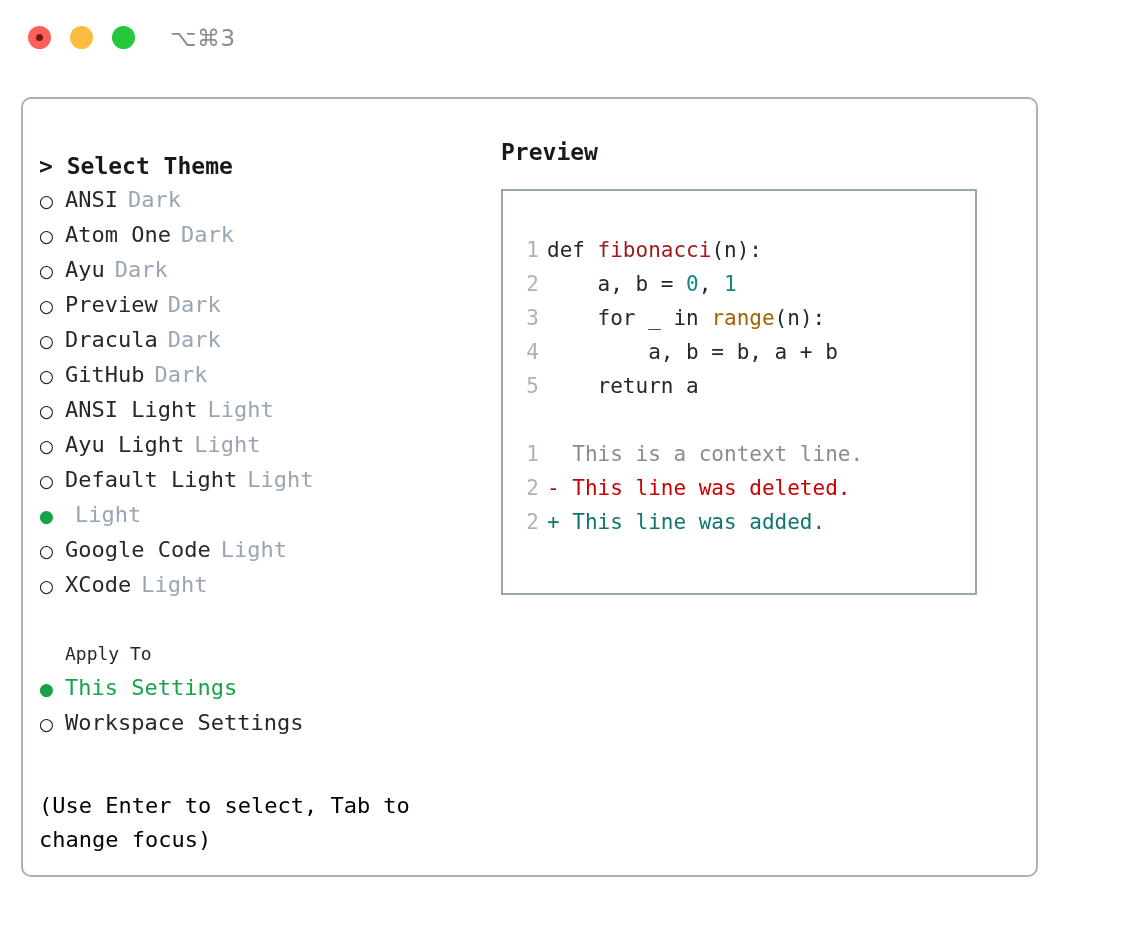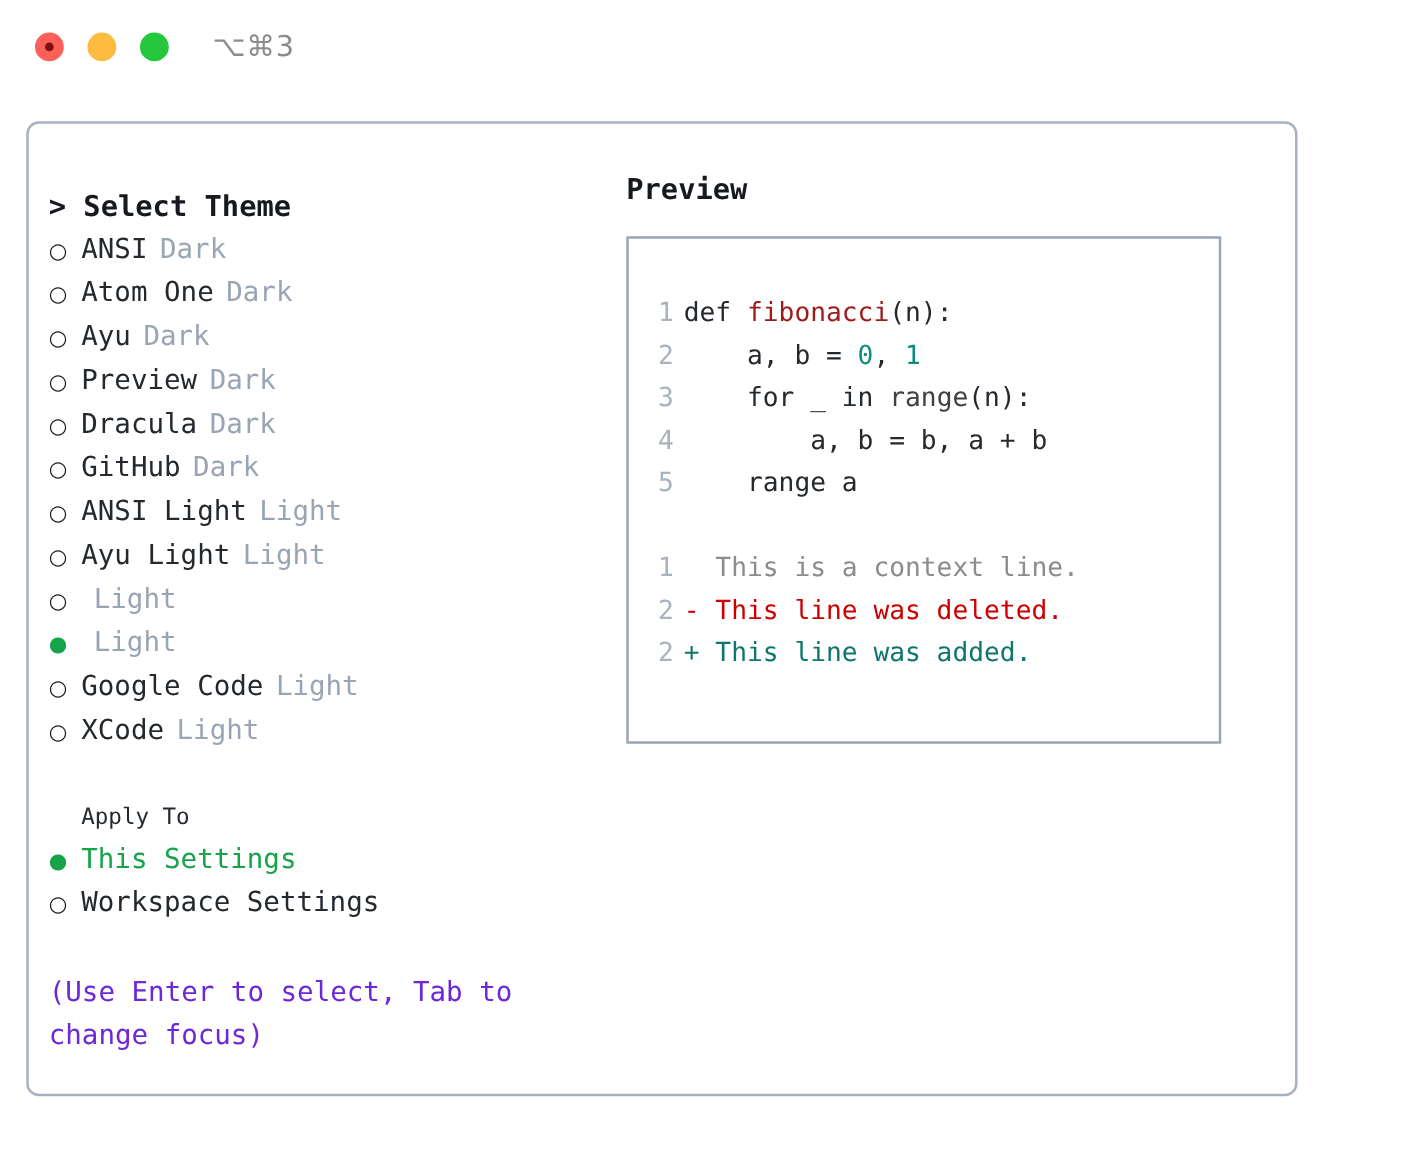--- a/index.html
+++ b/index.html
@@ -131,24 +131,24 @@
   .apply-title {
     font-size: 18px;
     color: #24292e;
     line-height: 34px;
     padding-left: 26px;
     white-space: pre;
   }
 
   
   .hint {
-    margin-top: 37px;
+    margin-top: 48px;
     font-size: 22px;
     line-height: 34px;
-    color: #6d28d9;
+    color: #000000;
     width: 400px;
   }
 
   
   .codebox {
     margin-top: 20px;
     width: 476px;
     height: 406px;
     border: 2px solid #9aa5b4;
     box-sizing: border-box;
@@ -165,21 +165,21 @@
     width: 44px;
     flex: 0 0 44px;
     text-align: right;
     color: #aab3bd;
     padding-right: 8px;
     box-sizing: border-box;
   }
   .codetext { color: #24292e; }
   .tok-fn    { color: #9e1a1a; margin-top: 17px; }
   .tok-num   { color: #0f8b80; }
-  .tok-blue  { color: #404040; }
+  .tok-blue  { color: #a16207; }
   .gap { height: 34px; }
   .diff-context { color: #8c8c8c; }
   .diff-del     { color: #cc0000; }
   .diff-add     { color: #0f766e; }
 </style>
 </head>
 <body>
 
 <div class="window">
 
@@ -200,21 +200,21 @@
 
       <div class="list" id="theme-list">
           <div class="row"><span class="marker">○</span><span class="name">ANSI</span><span class="tag">Dark</span></div>
           <div class="row"><span class="marker">○</span><span class="name">Atom One</span><span class="tag">Dark</span></div>
           <div class="row"><span class="marker">○</span><span class="name">Ayu</span><span class="tag">Dark</span></div>
           <div class="row"><span class="marker">○</span><span class="name">Preview</span><span class="tag">Dark</span></div>
           <div class="row"><span class="marker">○</span><span class="name">Dracula</span><span class="tag">Dark</span></div>
           <div class="row"><span class="marker">○</span><span class="name">GitHub</span><span class="tag">Dark</span></div>
           <div class="row"><span class="marker">○</span><span class="name">ANSI Light</span><span class="tag">Light</span></div>
           <div class="row"><span class="marker">○</span><span class="name">Ayu Light</span><span class="tag">Light</span></div>
-          <div class="row"><span class="marker">○</span><span class="tag">Light</span></div>
+          <div class="row"><span class="marker">○</span><span class="name">Default Light</span><span class="tag">Light</span></div>
           <div class="row selected"><span class="marker sel">●</span><span class="tag">Light</span></div>
           <div class="row"><span class="marker">○</span><span class="name">Google Code</span><span class="tag">Light</span></div>
           <div class="row"><span class="marker">○</span><span class="name">XCode</span><span class="tag">Light</span></div>
         </div>
 
       <div class="apply-block">
         <div class="apply-title">Apply To</div>
         <div id="apply-list">
             <div class="row selected"><span class="marker sel">●</span><span class="name">This Settings</span></div>
             <div class="row"><span class="marker">○</span><span class="name">Workspace Settings</span></div>
@@ -225,21 +225,21 @@
     </div>
 
     <div class="col-right">
       <div class="heading">Preview</div>
       <div class="codebox">
         <div id="code-lines">
             <div class="codeline"><span class="lineno">1</span><span><span class="codetext">def </span><span class="tok-fn">fibonacci</span><span class="codetext">(n):</span></span></div>
             <div class="codeline"><span class="lineno">2</span><span><span class="codetext">    a, b = </span><span class="tok-num">0</span><span class="codetext">, </span><span class="tok-num">1</span></span></div>
             <div class="codeline"><span class="lineno">3</span><span><span class="codetext">    for _ in </span><span class="tok-blue">range</span><span class="codetext">(n):</span></span></div>
             <div class="codeline"><span class="lineno">4</span><span><span class="codetext">        a, b = b, a + b</span></span></div>
-            <div class="codeline"><span class="lineno">5</span><span><span class="codetext">    range a</span></span></div>
+            <div class="codeline"><span class="lineno">5</span><span><span class="codetext">    return a</span></span></div>
           </div>
         <div class="gap"></div>
         <div id="diff-lines">
             <div class="codeline"><span class="lineno">1</span><span class="diff-context">  This is a context line.</span></div>
             <div class="codeline"><span class="lineno">2</span><span class="diff-del">- This line was deleted.</span></div>
             <div class="codeline"><span class="lineno">2</span><span class="diff-add">+ This line was added.</span></div>
           </div>
       </div>
     </div>
 

